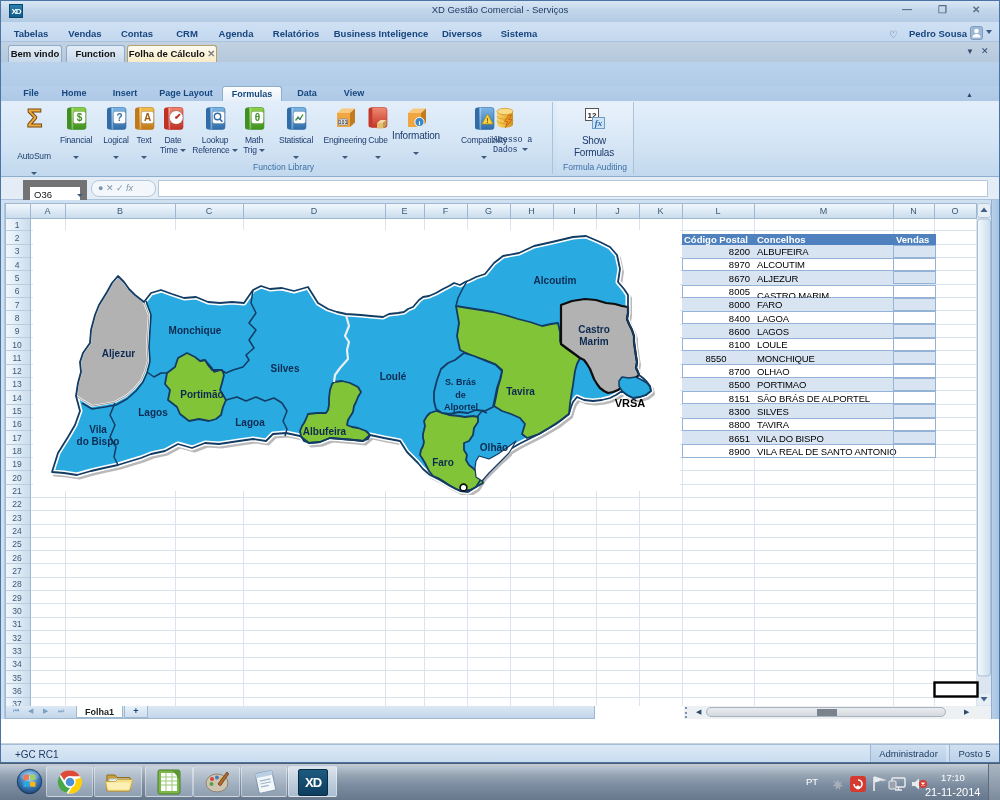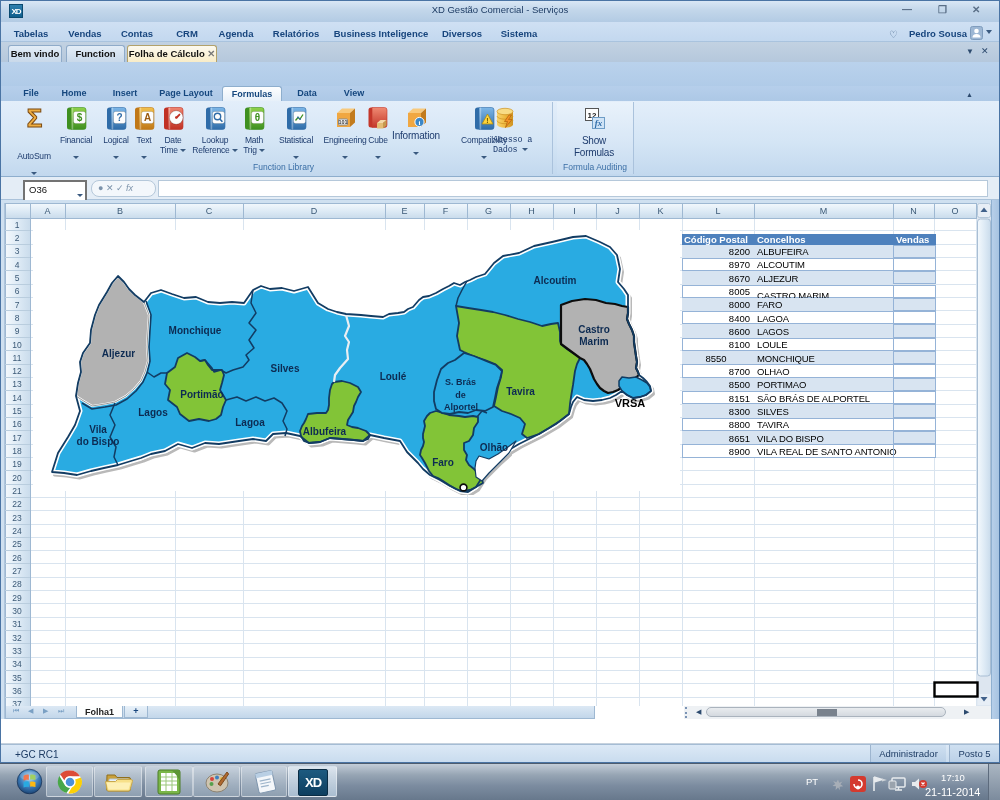--- a/index.html
+++ b/index.html
@@ -21,21 +21,21 @@
 
 #ribbonchrome{left:1px;top:62px;width:998px;height:24px;background:linear-gradient(#bad2ec,#b0cbe8);}
 #ribbontabs{left:1px;top:86px;width:998px;height:15px;background:linear-gradient(#b6cfeb,#adc8e6);}
 .rtab{position:absolute;top:86px;height:15px;font-size:9px;font-weight:bold;color:#15477e;text-align:center;line-height:15px;}
 .rtab.active{background:linear-gradient(#fdfeff,#e7f0f9);border:1px solid #8eaecd;border-bottom:none;border-radius:3px 3px 0 0;color:#15477e;}
 #ribbonbody{left:1px;top:101px;width:998px;height:76px;background:linear-gradient(#e3eefa,#d4e5f5 55%,#c2d8ee);border-bottom:1px solid #8eaecd;}
 .rglabel{position:absolute;bottom:2px;width:100%;text-align:center;font-size:8.5px;color:#3a6ea5;}
 .darr{display:inline-block;width:0;height:0;border-left:3px solid transparent;border-right:3px solid transparent;border-top:3.5px solid #3a5a80;vertical-align:middle;}
 
 #fbar{left:1px;top:177px;width:998px;height:23px;background:#e4edf6;border-bottom:1px solid #aac2da;}
-#namebox{left:22px;top:3px;width:64px;height:28px;background:#fff;border:2px solid #737373;font-size:9.5px;color:#111;padding:2px 4px;}
+#namebox{left:22px;top:3px;width:64px;height:28px;background:#fff;border:7px solid #737373;font-size:9.5px;color:#111;padding:2px 4px;}
 #fxpill{left:90px;top:3px;width:65px;height:17px;background:#f3f7fb;border:1px solid #b5c8da;border-radius:8px;font-size:9px;color:#7c93ab;padding-left:6px;line-height:15px;}
 #finput{left:157px;top:3px;width:830px;height:17px;background:#fff;border:1px solid #b5c8da;}
 
 #grid{left:1px;top:200px;width:990px;height:506px;background:#fff;}
 #strip{left:1px;top:719px;width:998px;height:25px;background:#fff;border-bottom:1px solid #c6d2de;}
 #statusbar{left:1px;top:744px;width:998px;height:19px;background:linear-gradient(#dce9f6,#c8dbee);border-top:1px solid #a5bcd4;}
 #taskbar{left:0;top:763px;width:1000px;height:37px;background:linear-gradient(#c3cdd8,#97a5b4 30%,#7c8ca0 60%,#67788c);border-top:1px solid #4e5c6e;}
 </style>
 </head>
 <body>

